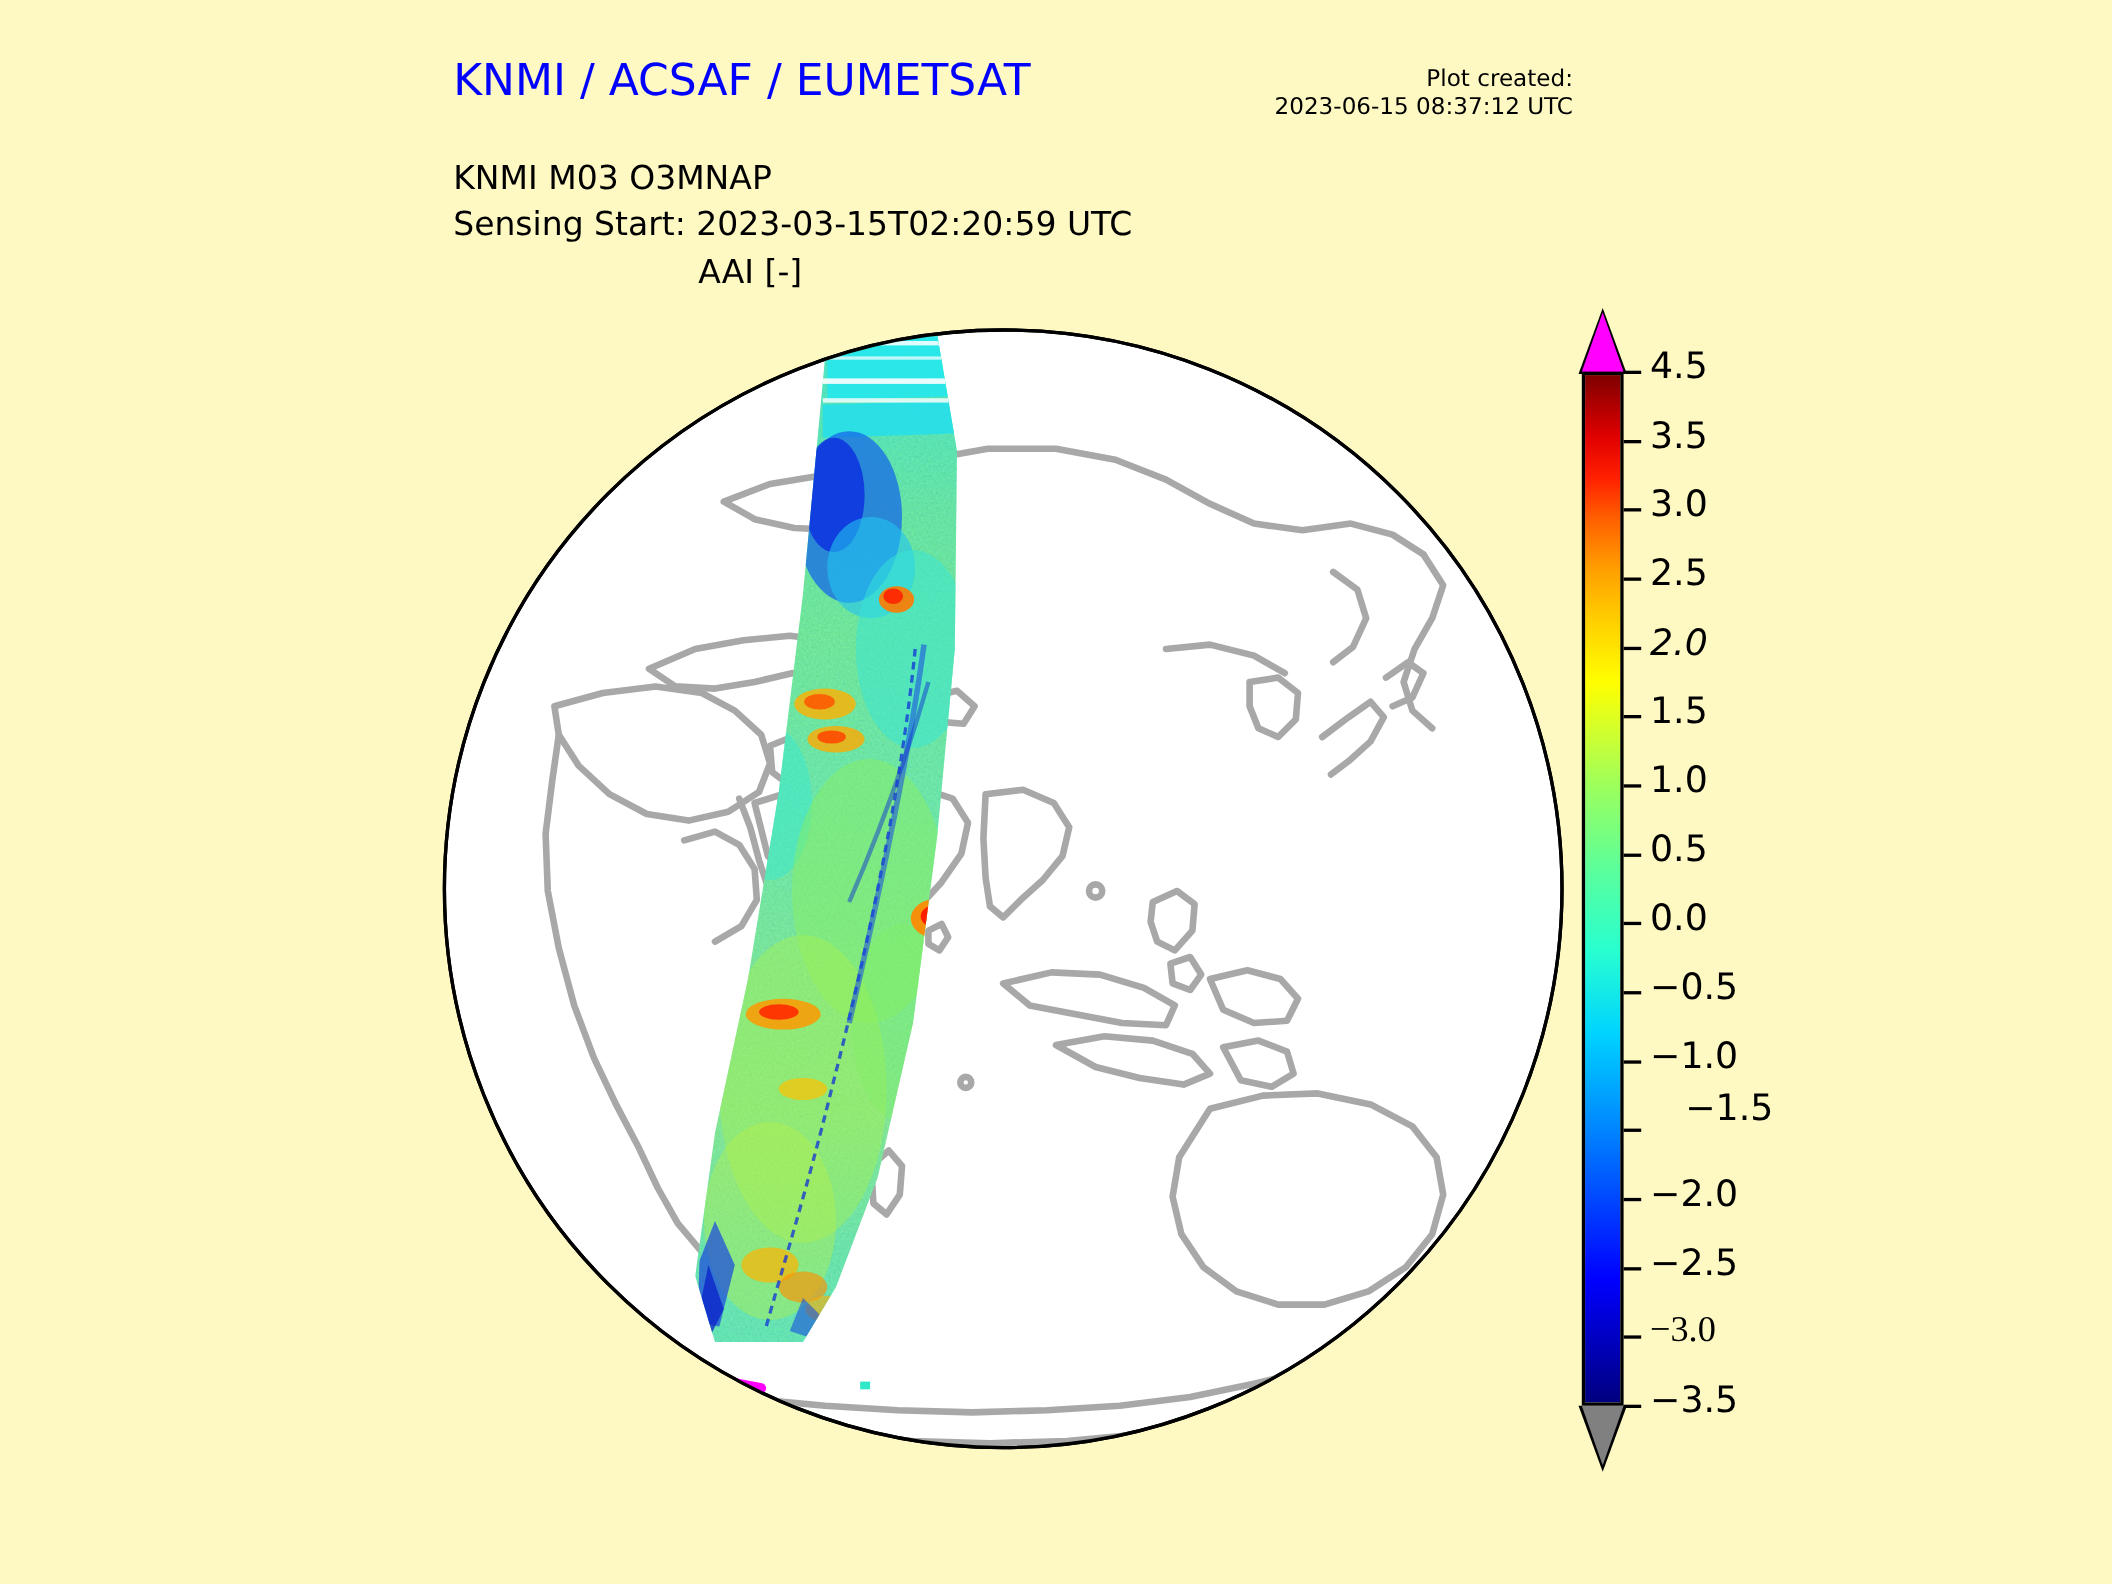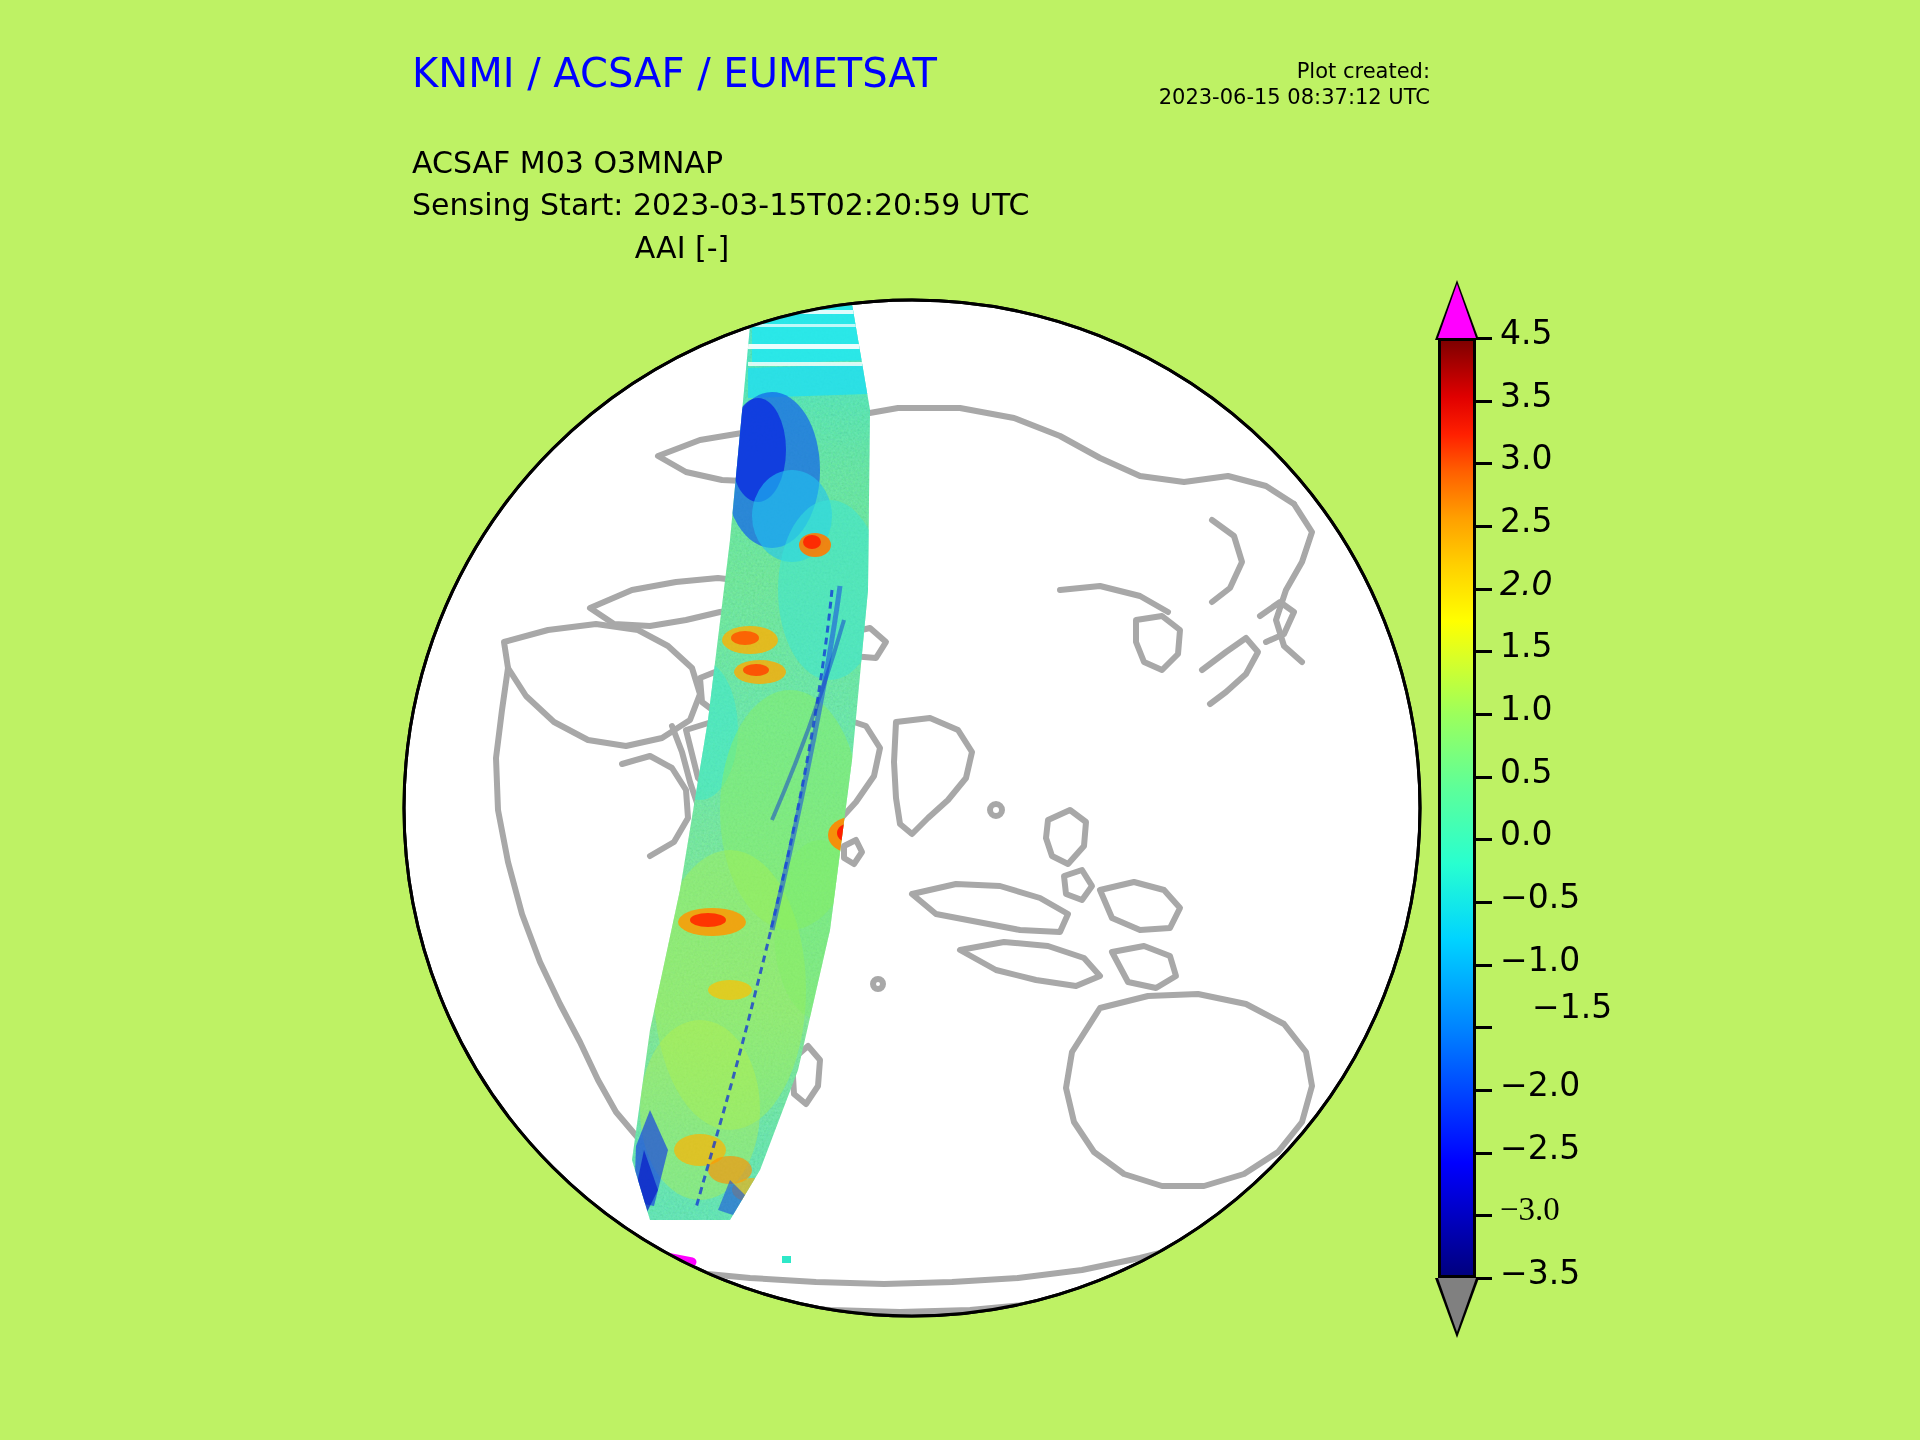--- a/index.html
+++ b/index.html
@@ -12,21 +12,21 @@
     height: 1440px;
     font-family: "DejaVu Sans", sans-serif;
     overflow: hidden;
     position: relative;
   }
   #page {
     position: absolute;
     left: 0; top: 0;
     width: 1920px;
     height: 1440px;
-    background: #bef264;
+    background: #fef9c3;
   }
 
   
   .hdr-agency {
     position: absolute;
     left: 412px;
     top: 50px;
     font-size: 40px;
     color: #0000ff;
     white-space: nowrap;
@@ -173,21 +173,21 @@
 <div id="page">
 
   <div class="hdr-agency">KNMI / ACSAF / EUMETSAT</div>
 
   <div class="hdr-created">
     <div>Plot created:</div>
     <div>2023-06-15 08:37:12 UTC</div>
   </div>
 
   <div class="hdr-title-block">
-    <div>ACSAF M03 O3MNAP</div>
+    <div>KNMI M03 O3MNAP</div>
     <div>Sensing Start: 2023-03-15T02:20:59 UTC</div>
   </div>
 
   <div class="hdr-varname">AAI [-]</div>
 
 
   <div id="map-area">
     <svg id="globe-svg" width="1030" height="1040" viewBox="0 0 1030 1040">
       <defs>
         <clipPath id="globeClip">

